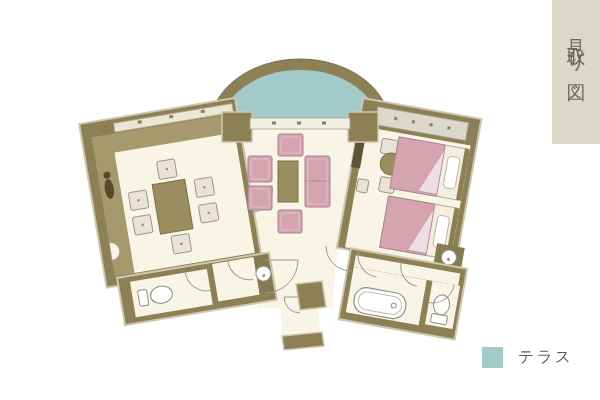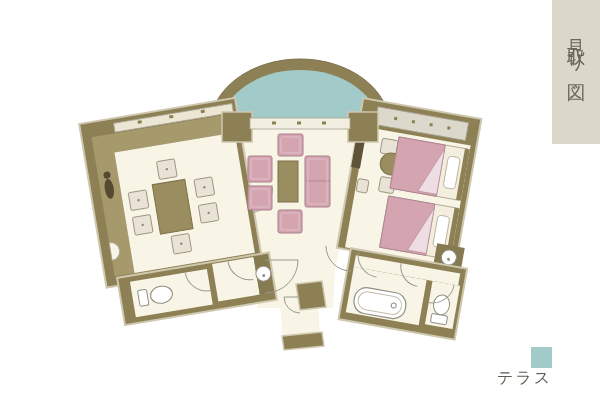--- a/index.html
+++ b/index.html
@@ -3,21 +3,21 @@
 <meta charset="utf-8">
 <style>
   html,body{margin:0;padding:0;background:#ffffff;}
   .stage{position:relative;width:600px;height:400px;background:#ffffff;overflow:hidden;
          font-family:"Liberation Serif","DejaVu Serif",serif;}
   .plan-svg{position:absolute;left:0;top:0;}
   .sidebar{position:absolute;left:552px;top:0;width:48px;height:144px;background:#dbd7c9;
            display:flex;justify-content:center;}
   .sidebar .vtext{writing-mode:vertical-rl;text-orientation:upright;margin-top:24px;
            font-size:19px;letter-spacing:8px;color:#6b675c;}
-  .legend{position:absolute;left:482px;top:347px;display:flex;align-items:flex-end;flex-direction:column;}
+  .legend{position:absolute;left:482px;top:347px;display:flex;align-items:flex-start;}
   .legend .swatch{width:21px;height:21px;background:#a2cac9;display:inline-block;}
   .legend .lab{margin-left:15px;font-size:16px;letter-spacing:2px;color:#5e5b51;}
 </style>
 </head>
 <body>
 
 <div class="stage">
 
 <svg class="plan-svg" width="600" height="400" viewBox="0 0 600 400">
   <defs>

